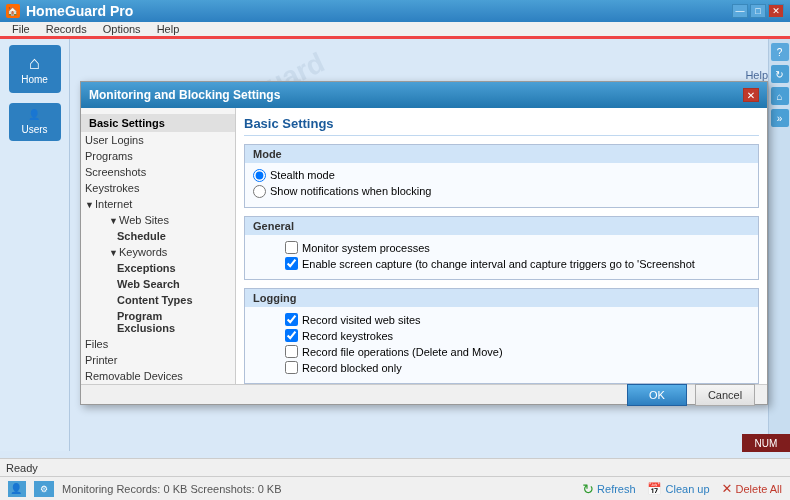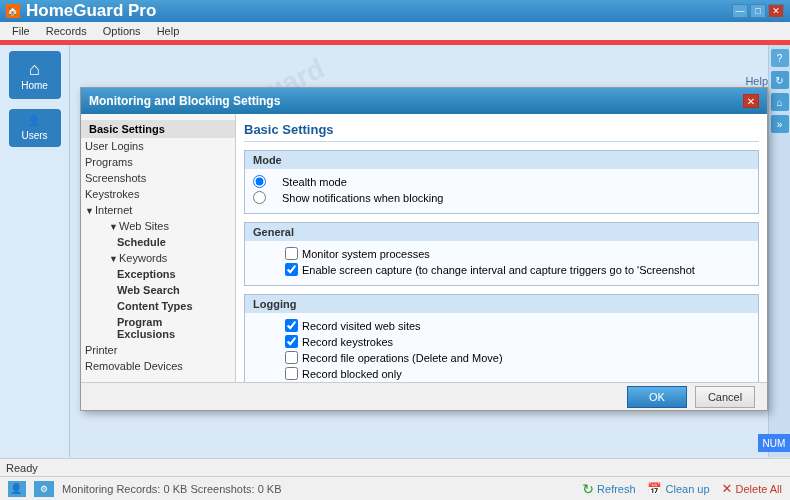--- a/index.html
+++ b/index.html
@@ -2,26 +2,26 @@
 <html><head>
   <meta charset="utf-8">
   <style>
     * { margin: 0; padding: 0; box-sizing: border-box; }
     body { width: 790px; height: 500px; overflow: hidden; font-family: 'Segoe UI', Tahoma, sans-serif; font-size: 12px; background: #d9e8f7; position: relative; }
 
     
     .title-bar { height: 22px; background: linear-gradient(to bottom, #4a9fd5, #2d7fc0); display: flex; align-items: center; justify-content: space-between; padding: 0 6px; }
     .title-bar-left { display: flex; align-items: center; gap: 6px; }
     .title-bar-icon { width: 14px; height: 14px; background: #ff6a00; border-radius: 2px; display: flex; align-items: center; justify-content: center; }
-    .title-bar-title { color: white; font-size: 17px; font-weight: bold; }
+    .title-bar-title { color: white; font-size: 14px; font-weight: bold; }
     .title-bar-controls { display: flex; gap: 2px; }
     .tb-btn { width: 16px; height: 14px; background: #5aa8dc; border: 1px solid #3a88bb; color: white; font-size: 9px; display: flex; align-items: center; justify-content: center; cursor: pointer; }
 
     
-    .menu-bar { height: 23px; background: #f0f0f0; display: flex; align-items: center; padding: 0 4px; border-bottom: 5px solid #ef4444; }
+    .menu-bar { height: 17px; background: #f0f0f0; display: flex; align-items: center; padding: 0 4px; border-bottom: 3px solid #ef4444; }
     .menu-item { padding: 2px 8px; font-size: 11px; color: #333; cursor: pointer; }
 
     
     .main-layout { display: flex; height: calc(500px - 22px - 20px - 22px - 24px); }
 
     
     .sidebar { width: 70px; background: #dbeaf8; border-right: 1px solid #b0c8e0; display: flex; flex-direction: column; align-items: center; padding-top: 6px; }
     .sidebar-home { width: 52px; height: 48px; background: #2d7fc0; border-radius: 4px; display: flex; flex-direction: column; align-items: center; justify-content: center; color: white; font-size: 10px; cursor: pointer; margin-bottom: 4px; }
     .sidebar-home-icon { font-size: 18px; }
     .sidebar-users { width: 52px; height: 38px; background: #2d7fc0; border-radius: 4px; display: flex; flex-direction: column; align-items: center; justify-content: center; color: white; font-size: 10px; cursor: pointer; gap: 4px; }
@@ -42,47 +42,47 @@
     .tree-item-indent2 { padding-left: 28px; }
     .tree-item-indent3 { padding-left: 36px; font-weight: bold; }
     .tree-arrow { display: inline-block; width: 10px; font-size: 9px; }
 
     
     .dialog-content { flex: 1; padding: 8px; overflow-y: auto; background: white; }
     .content-title { font-size: 13px; font-weight: bold; color: #1a5a9a; margin-bottom: 8px; border-bottom: 1px solid #c0d8f0; padding-bottom: 4px; }
     .section-box { border: 1px solid #b0c0d8; margin-bottom: 8px; background: #f8fbff; }
     .section-header { background: #d0e4f8; padding: 3px 8px; font-size: 11px; font-weight: bold; color: #333; }
     .section-body { padding: 6px 8px; }
-    .radio-row { display: flex; align-items: center; gap: 16px; margin-bottom: 3px; font-size: 11px; }
+    .radio-row { display: flex; align-items: flex-start; gap: 4px; margin-bottom: 3px; font-size: 11px; }
     .radio-row input[type=radio] { margin: 0; }
     .check-row { display: flex; align-items: center; gap: 4px; margin-bottom: 3px; font-size: 11px; padding-left: 32px; }
     .check-row input[type=checkbox] { margin: 0; }
 
     
-    .dialog-footer { height: 28px; background: #f0f0f0; border-top: 1px solid #ccc; display: flex; align-items: center; justify-content: flex-end; padding: 0 12px; gap: 8px; }
+    .dialog-footer { height: 20px; background: #f0f0f0; border-top: 1px solid #ccc; display: flex; align-items: center; justify-content: flex-end; padding: 0 12px; gap: 8px; }
     .btn-ok { width: 60px; height: 22px; background: linear-gradient(to bottom, #5ab0e8, #2d7fc0); color: white; border: 1px solid #2060a0; font-size: 11px; cursor: pointer; }
     .btn-cancel { width: 60px; height: 22px; background: linear-gradient(to bottom, #f5f5f5, #e0e0e0); color: #333; border: 1px solid #aaa; font-size: 11px; cursor: pointer; }
 
     
     .status-bar { height: 24px; background: #f0f0f0; border-top: 1px solid #ccc; display: flex; align-items: center; padding: 0 8px; gap: 12px; font-size: 11px; position: absolute; bottom: 0; left: 0; right: 0; }
     .status-left { display: flex; align-items: center; gap: 8px; flex: 1; }
     .status-user-icon { width: 18px; height: 16px; background: #4a9fd5; color: white; display: flex; align-items: center; justify-content: center; font-size: 10px; }
     .status-right { display: flex; align-items: center; gap: 12px; }
     .status-refresh { display: flex; align-items: center; gap: 3px; color: #2d7fc0; cursor: pointer; font-size: 11px; }
     .status-cleanup { display: flex; align-items: center; gap: 3px; color: #2d7fc0; cursor: pointer; font-size: 11px; }
     .status-delete { display: flex; align-items: center; gap: 3px; color: #c0392b; cursor: pointer; font-size: 11px; }
     .refresh-icon { color: #2d9a2d; font-size: 14px; }
     .calendar-icon { color: #4a6ea8; font-size: 12px; }
     .delete-icon { color: #c0392b; font-size: 13px; }
 
     
     .watermark { position: absolute; color: rgba(180,200,220,0.4); font-size: 28px; font-weight: bold; pointer-events: none; transform: rotate(-25deg); white-space: nowrap; }
 
     .ready-bar { height: 18px; background: #f0f0f0; border-top: 1px solid #ccc; display: flex; align-items: center; padding: 0 6px; font-size: 11px; color: #333; position: absolute; bottom: 24px; left: 0; right: 0; }
-    .num-badge { position: absolute; right: 0; bottom: 24px; width: 32px; height: 18px; background: #3b82f6; color: white; font-size: 10px; display: flex; align-items: center; justify-content: center; }
+    .num-badge { position: absolute; right: 0; bottom: 24px; width: 48px; height: 18px; background: #7f1d1d; color: white; font-size: 10px; display: flex; align-items: center; justify-content: center; }
   </style>
 </head>
 <body>
 
 <div class="title-bar">
   <div class="title-bar-left">
     <div class="title-bar-icon">
       <span style="color:white;font-size:9px;">🏠</span>
     </div>
     <span class="title-bar-title">HomeGuard Pro</span>
@@ -143,20 +143,21 @@
         <div class="tree-item tree-item-indent1">Screenshots</div>
         <div class="tree-item tree-item-indent1">Keystrokes</div>
         <div class="tree-item tree-item-indent1"><span class="tree-arrow">▼</span>Internet</div>
         <div class="tree-item tree-item-indent2"><span class="tree-arrow">▼</span>Web Sites</div>
         <div class="tree-item tree-item-indent3">Schedule</div>
         <div class="tree-item tree-item-indent2"><span class="tree-arrow">▼</span>Keywords</div>
         <div class="tree-item tree-item-indent3">Exceptions</div>
         <div class="tree-item tree-item-indent3">Web Search</div>
         <div class="tree-item tree-item-indent3">Content Types</div>
         <div class="tree-item tree-item-indent3">Program Exclusions</div>
+        <div class="tree-item tree-item-indent1">Files</div>
         <div class="tree-item tree-item-indent1">Printer</div>
         <div class="tree-item tree-item-indent1">Removable Devices</div>
 
       </div>
 
       <div class="dialog-content">
         <div class="content-title">Basic Settings</div>
 
         <div class="section-box">
           <div class="section-header">Mode</div>

